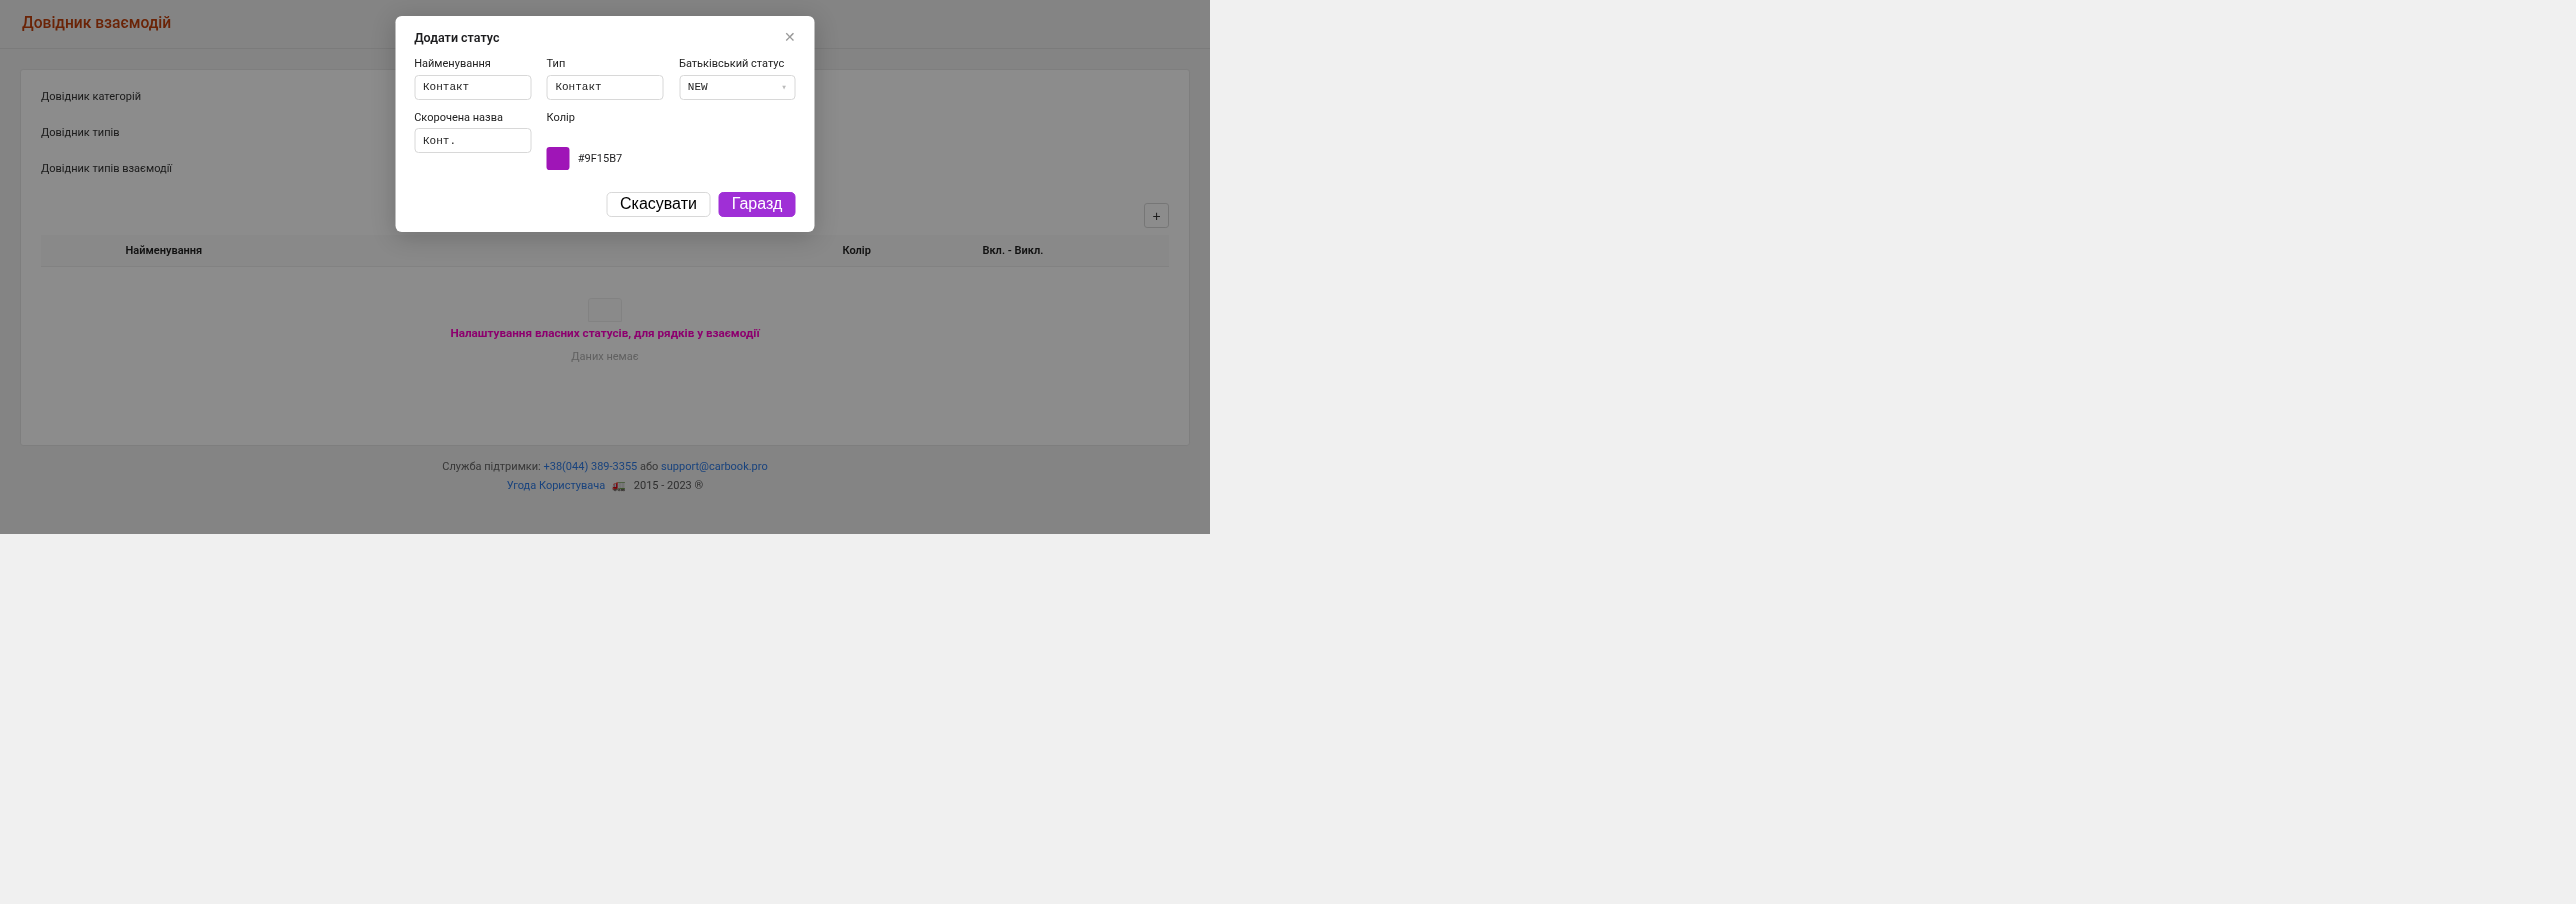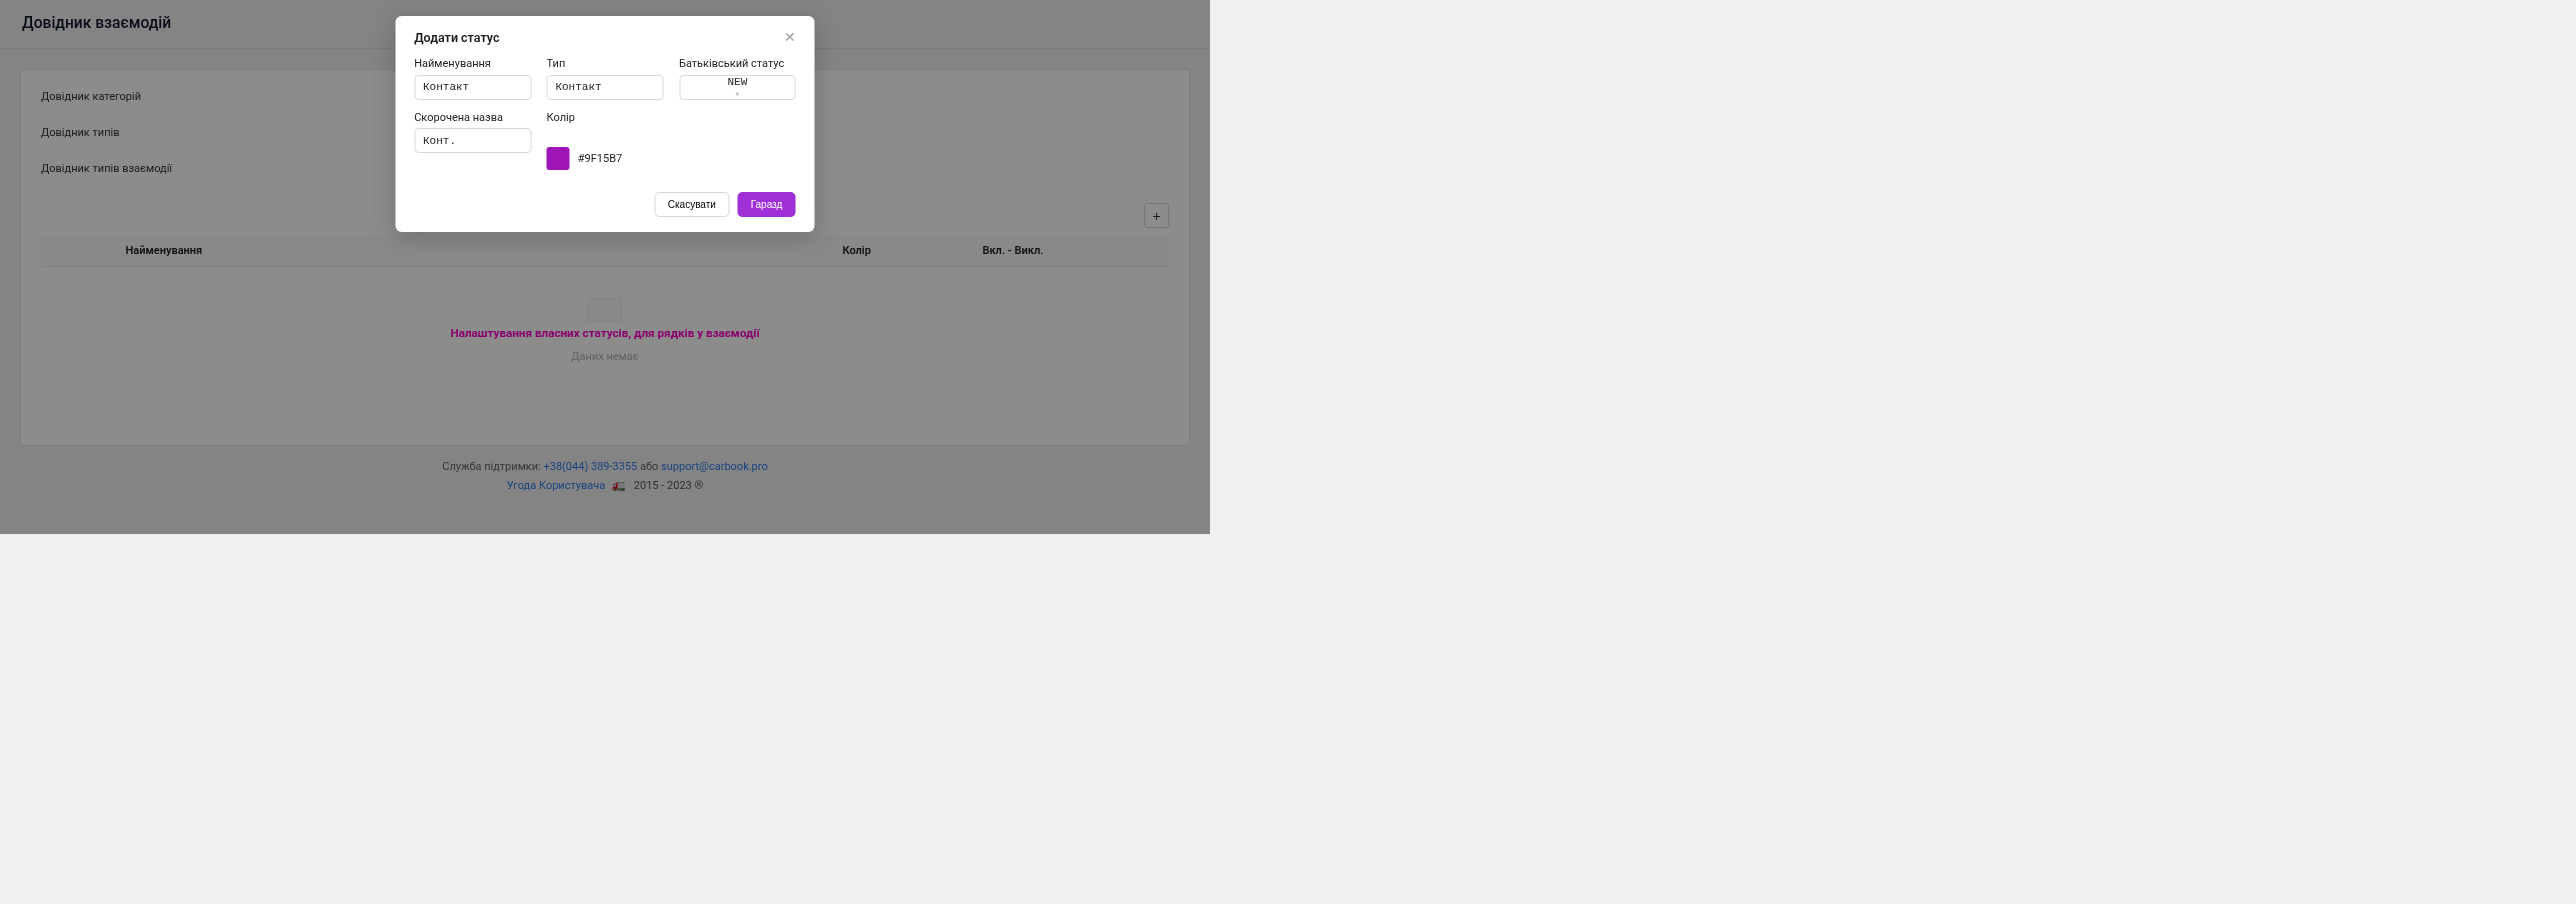--- a/index.html
+++ b/index.html
@@ -11,21 +11,21 @@
     width: 1210px;
     position: relative;
   }
   .header {
     padding: 14px 22px 15.6px 22px;
     border-bottom: 0.8px solid #e0e0e0;
   }
   .header h1 {
     font-size: 15.6px;
     font-weight: 500;
-    color: #0f172a;
+    color: #c2410c;
   }
   .page-wrap {
     padding: 20px;
   }
   .card {
     background: #fff;
     border: 0.8px solid #e6e6e6;
     border-radius: 3.1px;
     padding: 20px;
   }
@@ -171,21 +171,20 @@
     font-size: 11px;
     color: #222;
     background: #fff;
     font-family: Liberation Mono, monospace;
   }
   .field .select {
     display: flex;
     align-items: center;
     justify-content: space-between;
     cursor: pointer;
-    flex-direction: column;
   }
   .select .chev {
     color: #bbb;
     font-size: 9.4px;
   }
   .color-row {
     display: flex;
     align-items: center;
     gap: 7.8px;
     margin-top: 23px;
@@ -198,21 +197,21 @@
   .modal-foot {
     padding: 7.8px 18.7px 15.6px 18.7px;
     display: flex;
     justify-content: flex-end;
     gap: 7.8px;
   }
   .btn {
     height: 25px;
     padding: 0 12.5px;
     border-radius: 4.7px;
-    font-size: 10px;
+    font-size: 16px;
     cursor: pointer;
     border: 0.8px solid #d8d8d8;
     background: #fff;
   }
   .btn-primary {
     background: #9f2fd6;
     border-color: #9f2fd6;
     color: #fff;
   }
 </style>

